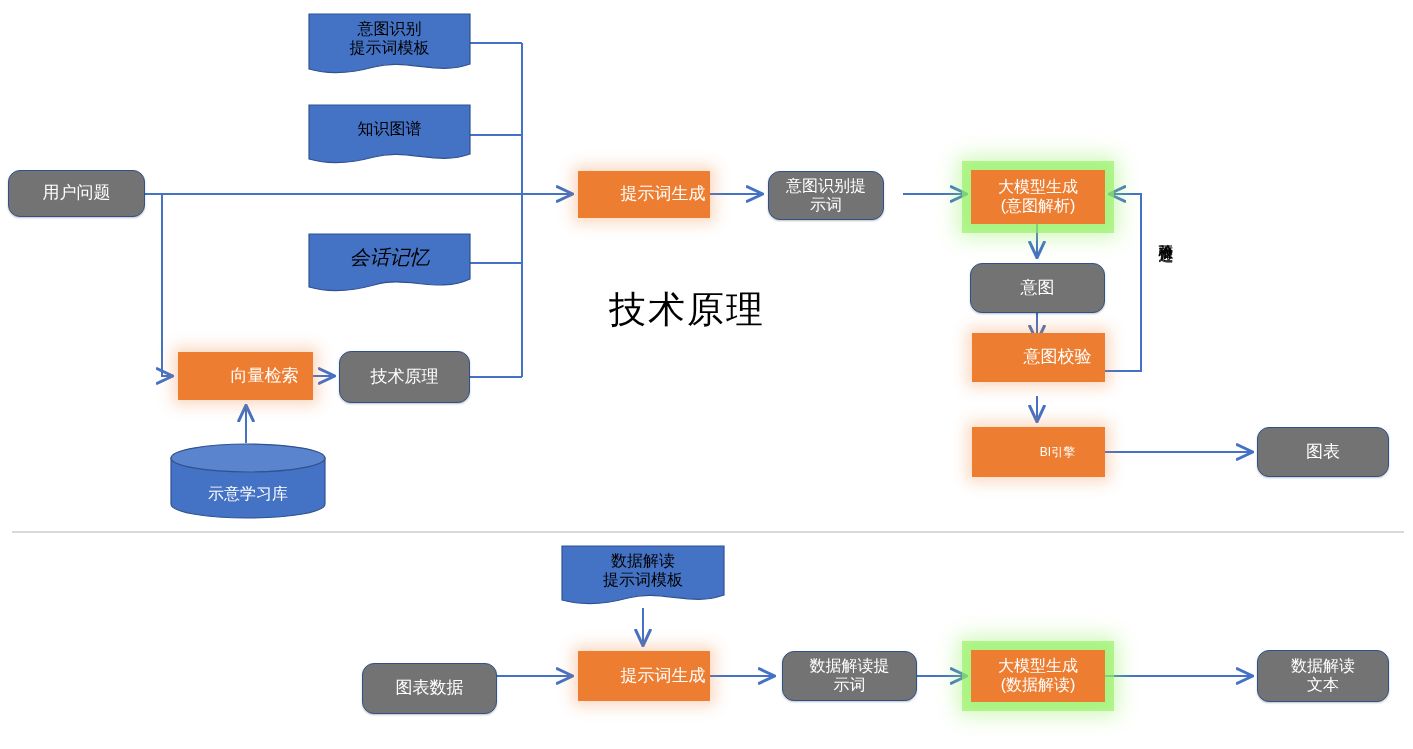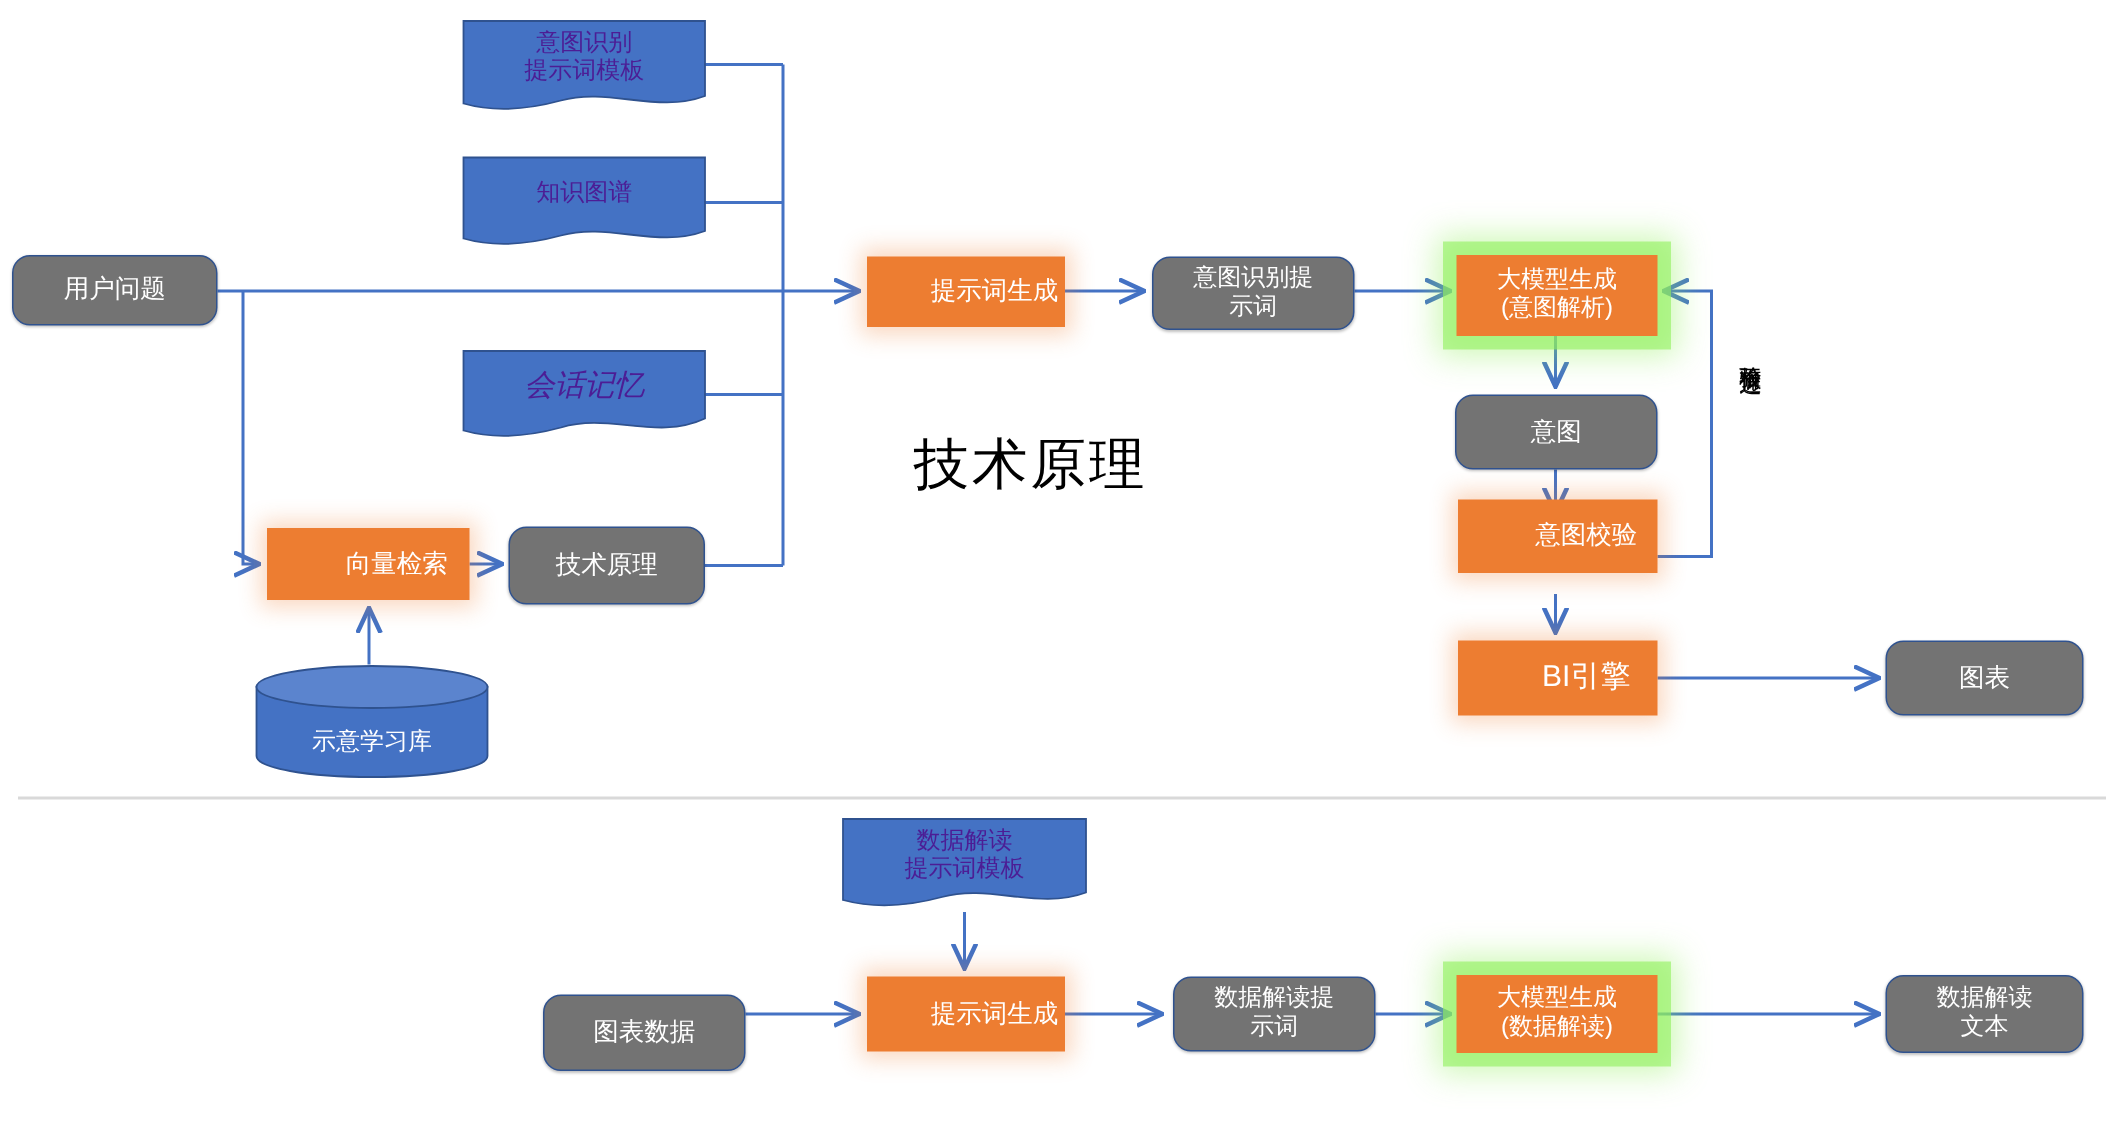--- a/index.html
+++ b/index.html
@@ -58,21 +58,21 @@
     z-index: 3;
   }
   .doc-shape svg { display: block; }
   .doc-label {
     position: absolute;
     left: 0; top: 0;
     width: 100%;
     display: flex;
     align-items: center;
     justify-content: center;
-    color: #4c1d95;
+    color: #000000;
     text-align: center;
     white-space: pre-line;
     line-height: 1.18;
     pointer-events: none;
   }
   
   .cyl-shape { position: absolute; z-index: 3; }
   .cyl-shape svg { display: block; }
   .cyl-label {
     position: absolute;
@@ -207,31 +207,31 @@
   <div class="cyl-shape" style="left:170px; top:443px; width:156px; height:76px;">
     <svg width="156" height="76" viewBox="0 0 156 76" xmlns="http://www.w3.org/2000/svg">
       <path d="M1,15 V61 C1,69 35,75 78,75 C121,75 155,69 155,61 V15 Z" fill="#4472C4" stroke="#2F528F" stroke-width="1.2"></path>
       <ellipse cx="78" cy="15" rx="77" ry="14" fill="#5B84CE" stroke="#2F528F" stroke-width="1.2"></ellipse>
     </svg>
     <div class="cyl-label" style="top:29px; height:45px; font-size:16px;">示意学习库</div>
   </div>
 
   <div class="node orange" style="left:578px; top:171px; width:132px; height:47px; font-size:17px;">提示词生成</div>
 
-  <div class="node blue-round" style="left:768px; top:171px; width:135px; height:49px; font-size:16px;">意图识别提
+  <div class="node blue-round" style="left:768px; top:171px; width:116px; height:49px; font-size:16px;">意图识别提
 示词</div>
 
   <div class="node orange-glow" style="left:971px; top:170px; width:134px; height:54px; font-size:16px;">大模型生成
 (意图解析)</div>
 
   <div class="node blue-round" style="left:970px; top:263px; width:135px; height:50px; font-size:17px;">意图</div>
 
   <div class="node orange" style="left:972px; top:333px; width:133px; height:49px; font-size:17px;">意图校验</div>
 
-  <div class="node orange" style="left:972px; top:427px; width:133px; height:50px; font-size:20px;">BI引擎</div>
+  <div class="node orange" style="left:972px; top:427px; width:133px; height:50px; font-size:12px;">BI引擎</div>
 
   <div class="node blue-round" style="left:1257px; top:427px; width:132px; height:50px; font-size:17px;">图表</div>
 
   <div class="edge-label" style="left:1159px; top:232px;">校验不通过</div>
 
   <div id="title" style="left:609px; top:285px;">技术原理</div>
 
   <div class="divider" style="left:12px; top:531px; width:1392px;"></div>
 
   <div class="doc-shape" style="left:561px; top:545px; width:164px; height:64px;">

